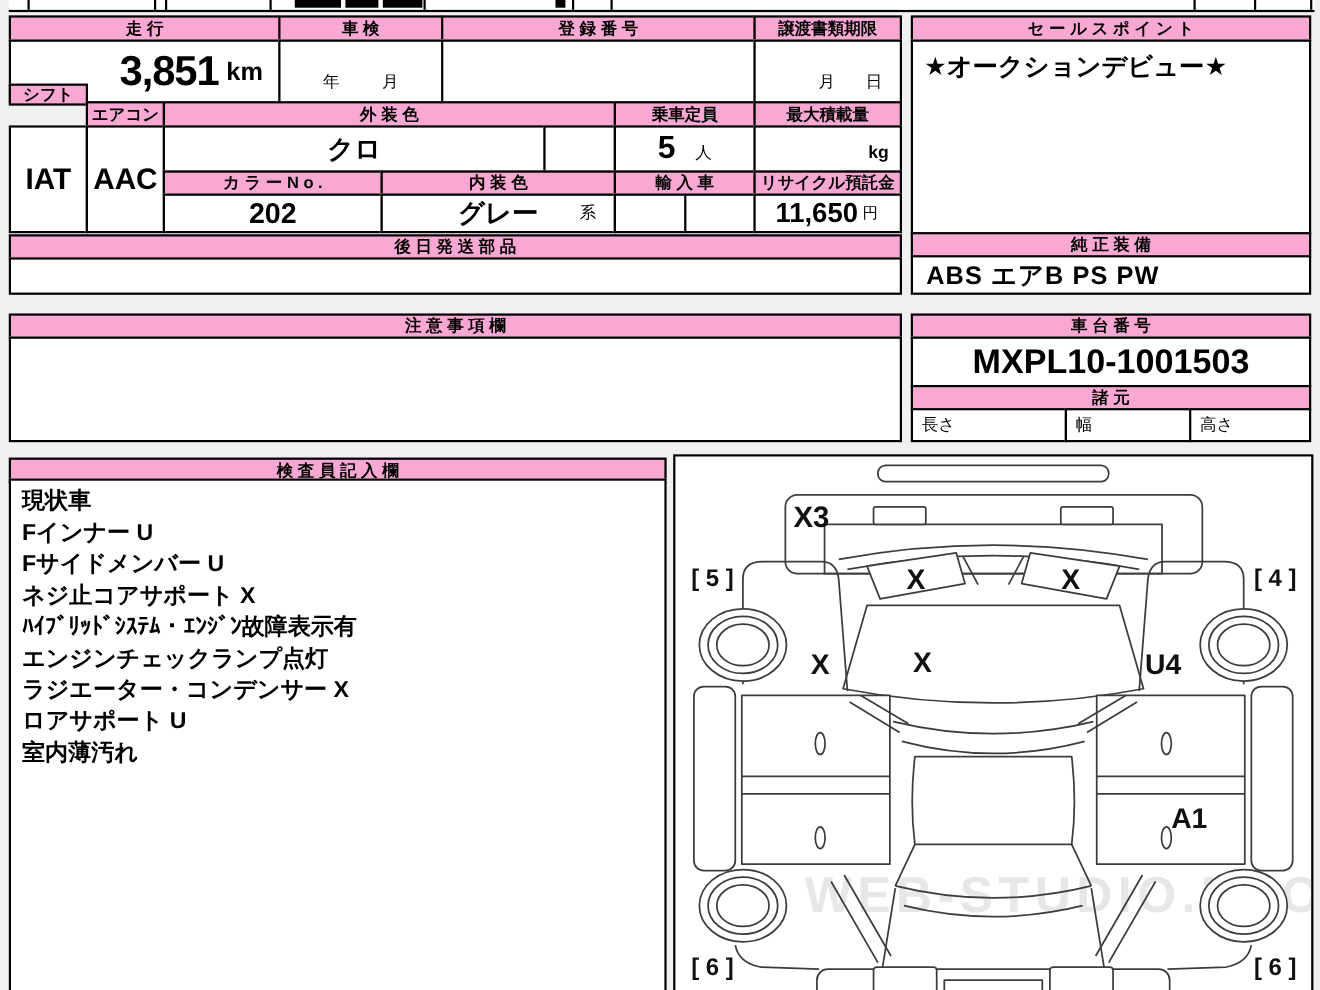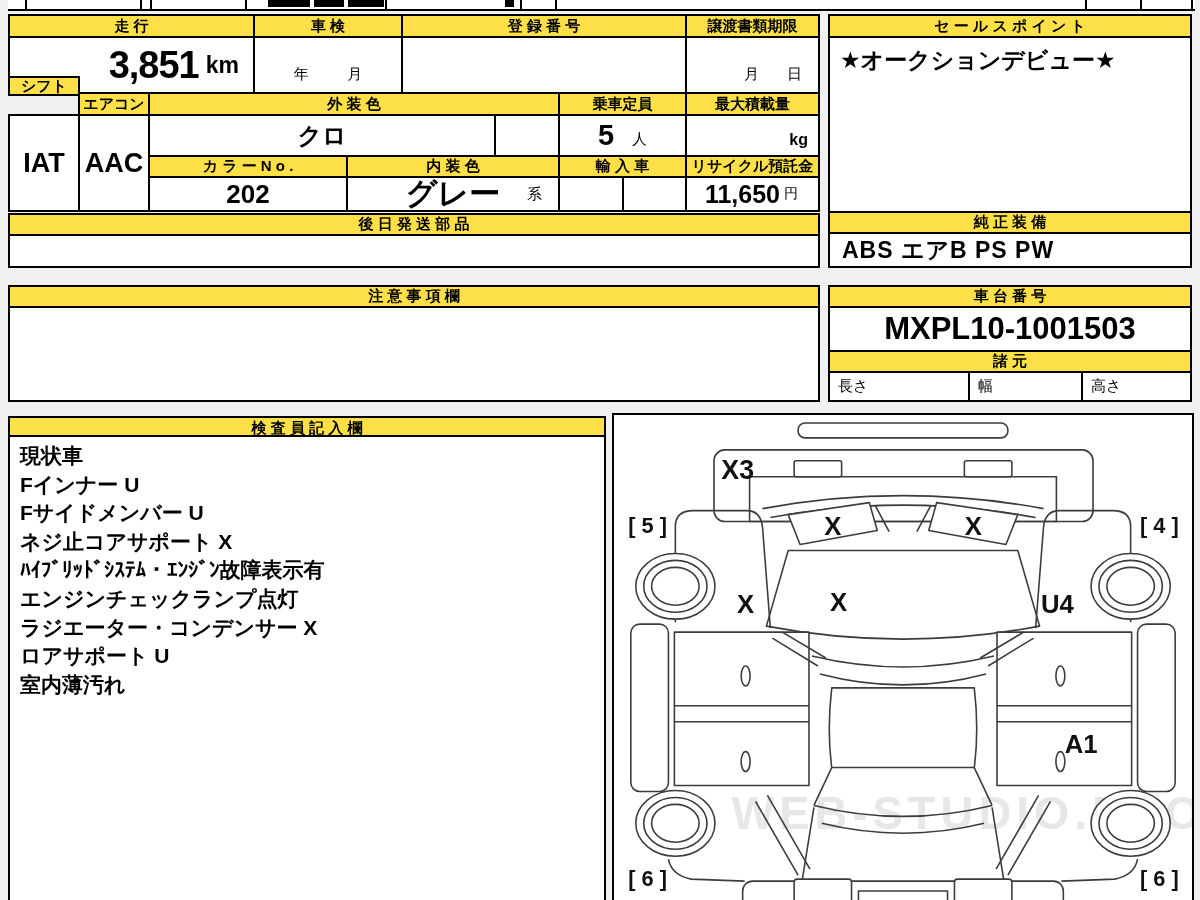--- a/index.html
+++ b/index.html
@@ -1,36 +1,36 @@
 <!DOCTYPE html>
 <html><head>
 <meta charset="utf-8">
 <style>
   html,body{margin:0;padding:0;background:#f0f0f0;}
   .sheet{position:relative;width:1200px;height:900px;background:#f0f0f0;overflow:hidden;
          font-family:"Liberation Sans","DejaVu Sans",sans-serif;color:#000;}
   .cell{position:absolute;background:#fff;border:2px solid #000;box-sizing:border-box;}
-  .hdr{background:#fde047;display:flex;align-items:center;justify-content:center;
+  .hdr{background:#f9a8d4;display:flex;align-items:center;justify-content:center;
        font-size:15px;font-weight:bold;letter-spacing:0;white-space:nowrap;text-align:right;}
   .val-center{display:flex;align-items:center;justify-content:center;font-weight:bold;}
   .mileage{display:flex;align-items:center;justify-content:flex-end;padding-right:14px;}
   .mileage .num{font-size:38px;font-weight:bold;letter-spacing:-1px;}
   .mileage .unit{font-size:23px;font-weight:bold;margin-left:7px;}
   .ym{display:flex;align-items:flex-end;justify-content:space-evenly;padding-bottom:8px;font-size:15px;}
   .md{display:flex;align-items:flex-end;justify-content:flex-end;gap:28px;padding:0 16px 8px 0;font-size:15px;}
   .bigval{font-size:27px;}
   .five{display:flex;align-items:center;justify-content:center;gap:18px;}
   .five .num{font-size:29px;font-weight:bold;}
   .five .unit{font-size:15px;align-self:flex-end;padding-bottom:6px;}
   .kg{display:flex;align-items:flex-end;justify-content:flex-end;padding:0 10px 6px 0;font-size:16px;font-weight:bold;}
   .yen{display:flex;align-items:center;justify-content:flex-end;padding-right:20px;}
   .yen .num{font-size:25px;font-weight:bold;}
   .yen .unit{font-size:14px;margin-left:4px;align-self:flex-end;padding-bottom:7px;}
   .interior{position:relative;}
-  .interior .main{position:absolute;left:0;right:0;top:0;bottom:0;display:flex;align-items:center;justify-content:center;font-weight:bold;font-size:31px;}
+  .interior .main{position:absolute;left:0;right:0;top:0;bottom:0;display:flex;align-items:center;justify-content:center;font-weight:bold;font-size:24px;}
   .interior .suffix{position:absolute;right:16px;top:50%;transform:translateY(-50%);font-size:15px;}
   .salespoint{padding:7px 10px;font-size:23px;font-weight:bold;}
   .equip{display:flex;align-items:center;padding-left:12px;font-size:23px;font-weight:bold;letter-spacing:1px;}
   .chassis{display:flex;align-items:center;justify-content:center;font-size:31px;font-weight:bold;letter-spacing:0px;}
   .dimlabel{display:flex;align-items:center;padding-left:8px;font-size:15px;}
   .notes{padding:5px 10px;overflow:hidden;}
   .note{font-size:21px;font-weight:bold;line-height:28.6px;white-space:nowrap;}
   .sliver{position:absolute;left:8px;top:0;width:1187px;height:9px;background:#fff;border-bottom:2px solid #000;}
   .tick{position:absolute;top:0;width:2px;height:9px;background:#000;}
   .blob{position:absolute;top:0;height:7px;background:#000;}

